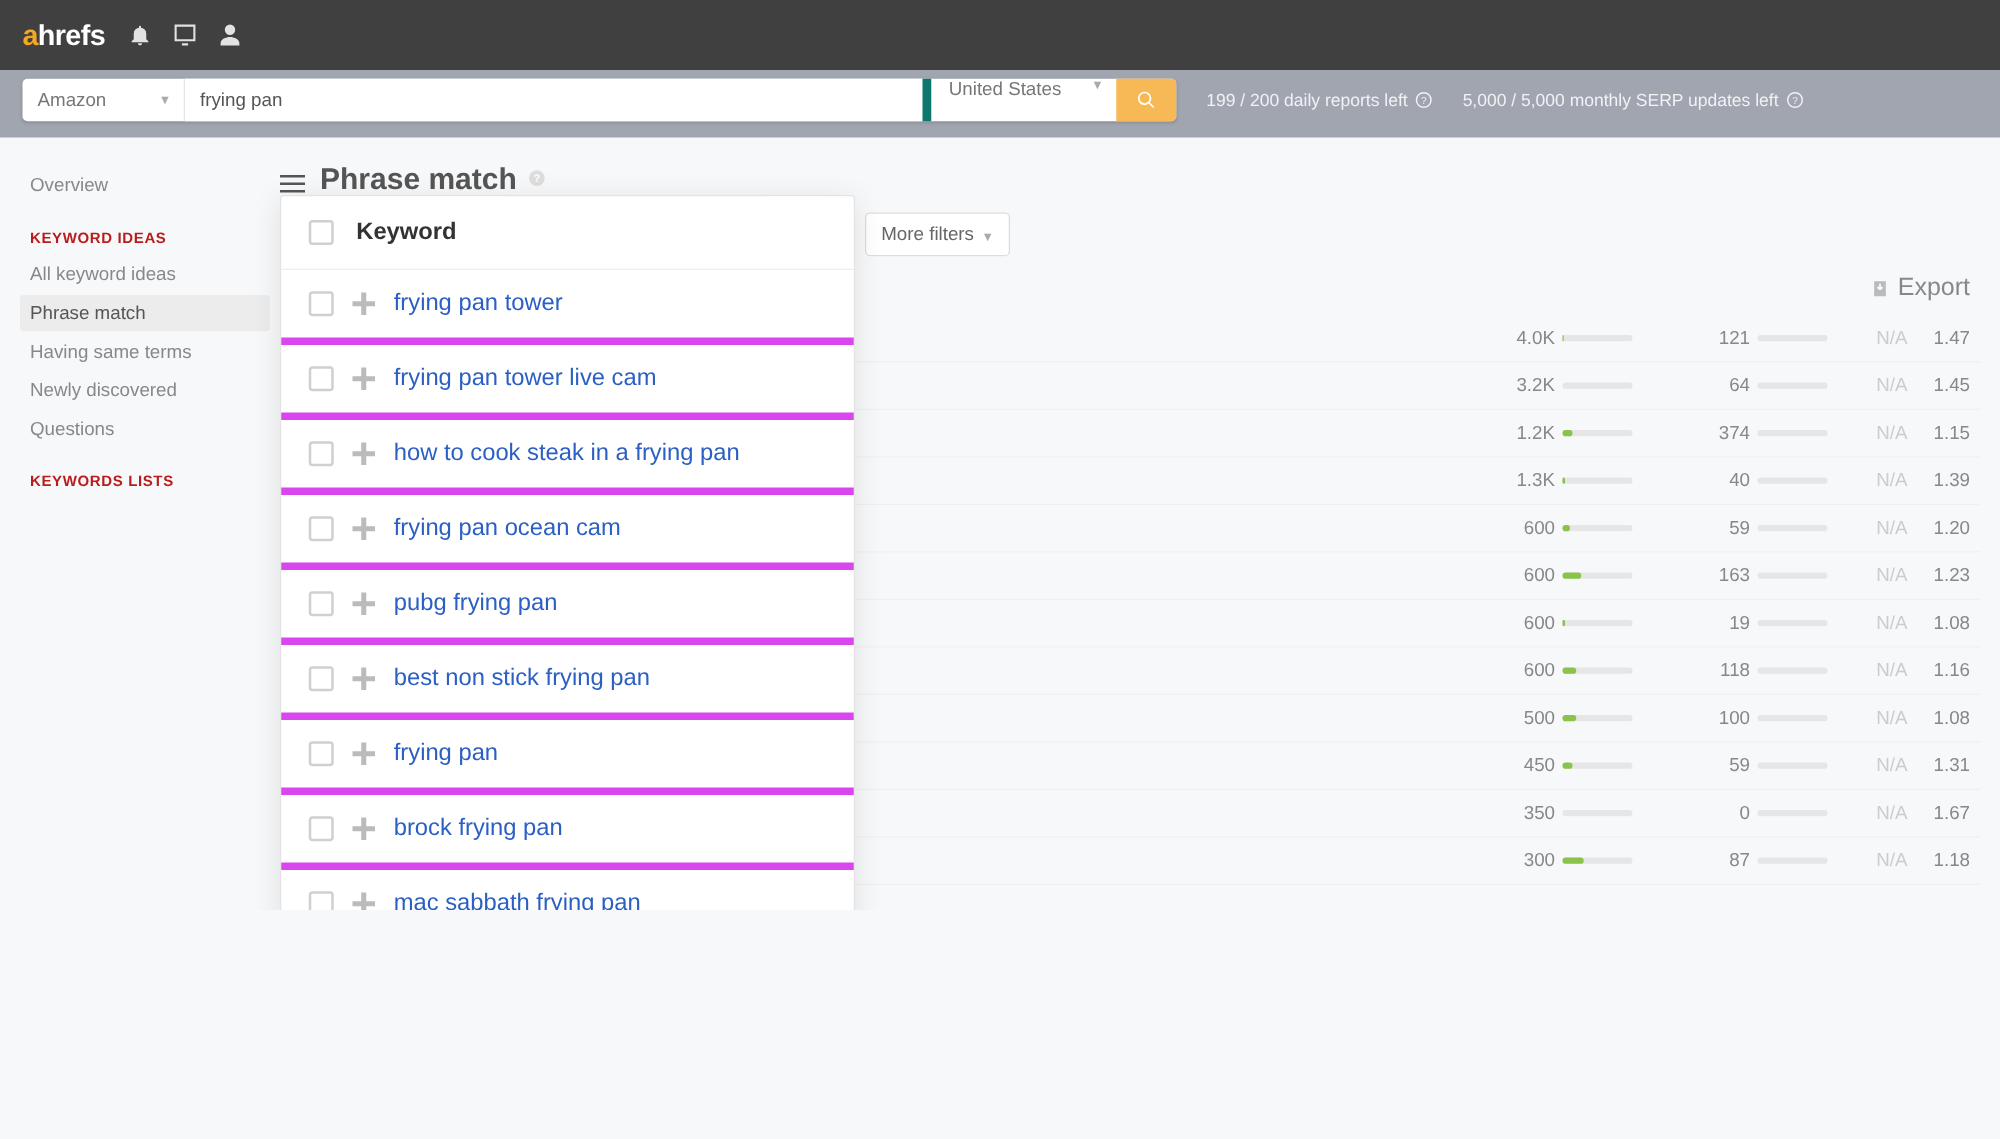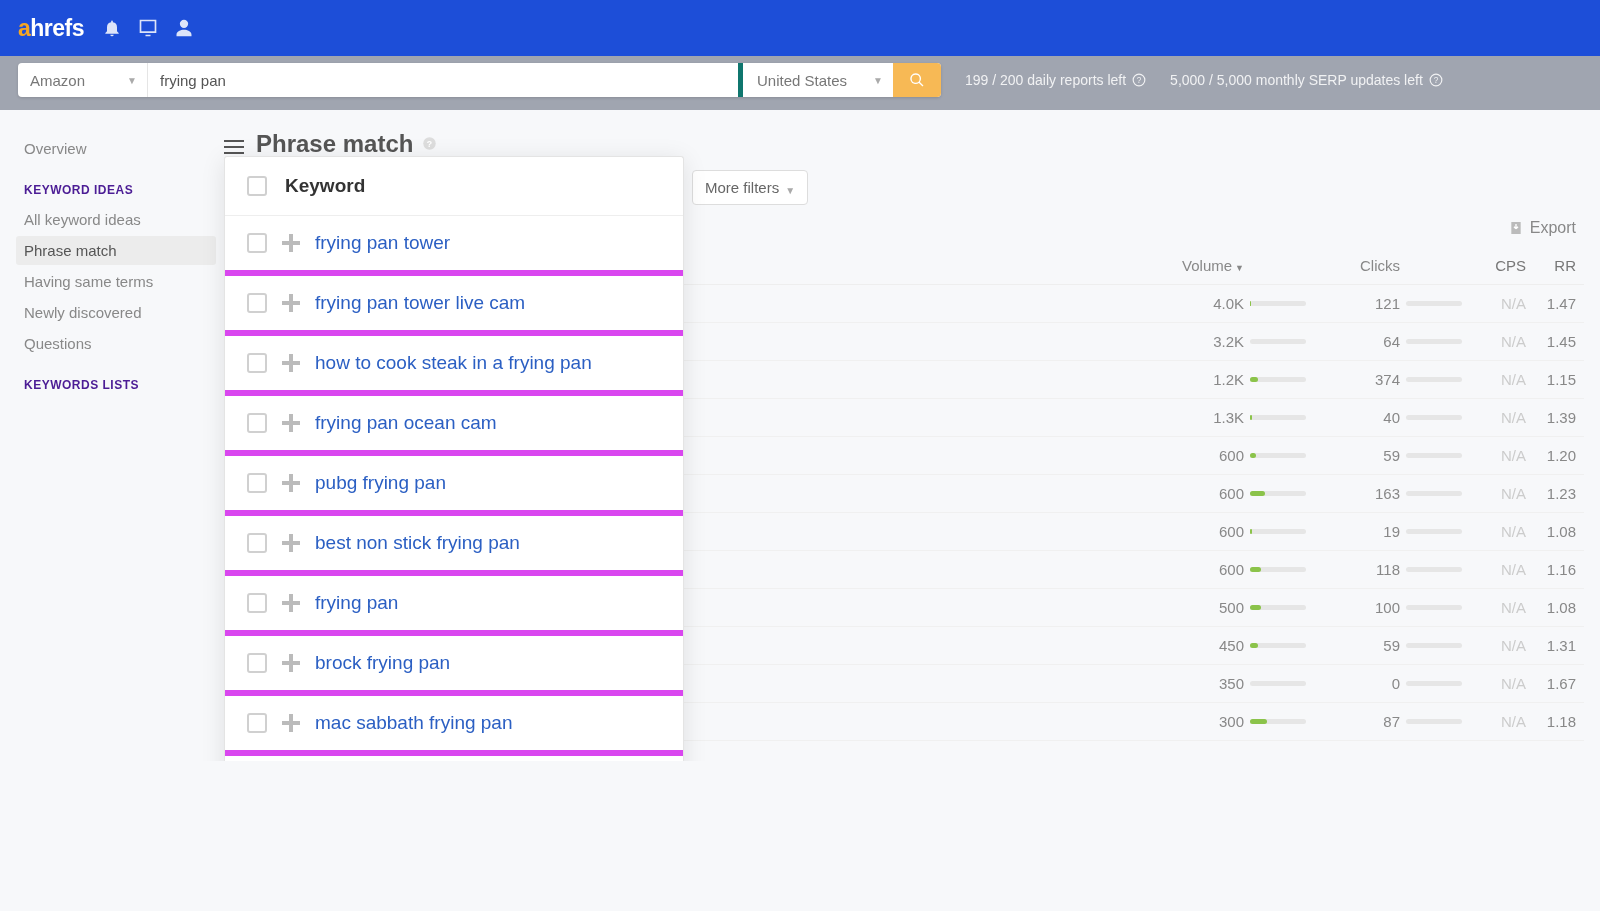--- a/index.html
+++ b/index.html
@@ -5,21 +5,21 @@
   * { margin: 0; padding: 0; box-sizing: border-box; }
   body {
     font-family: -apple-system, BlinkMacSystemFont, "Segoe UI", Helvetica, Arial, sans-serif;
     font-size: 14px;
     color: #333;
     background: #f7f8fa;
   }
 
   
   .topbar {
-    background: #1d4ed8;
+    background: #404040;
     height: 56px;
     display: flex;
     align-items: center;
     padding: 0 22px 0 18px;
   }
   .logo { font-size: 23px; font-weight: 700; letter-spacing: -0.5px; margin-right: 18px; }
   .logo .a1 { color: #f5a623; }
   .logo .rest { color: #fff; }
   .topnav { display: flex; gap: 22px; flex: 1; }
   .topnav-item {
@@ -58,23 +58,23 @@
   }
   .caret-down { font-size: 10px; color: #aaa; }
   .search-input {
     border: none; outline: none;
     padding: 0 12px;
     font-size: 15px;
     color: #555;
     width: 590px;
   }
   .country-select {
-    display: flex; align-items: center;
+    display: flex; 
     padding: 0 10px 0 14px;
-    border-left: 5px solid #0f766e;
+    border-left: 7px solid #0f766e;
     color: #777; font-size: 15px;
     cursor: pointer;
     min-width: 155px;
     justify-content: space-between;
   }
   .search-btn {
     width: 48px;
     background: #f7b955;
     display: flex; align-items: center; justify-content: center;
     border-radius: 0 4px 4px 0;
@@ -107,21 +107,21 @@
     display: block;
   }
   .side-link.active {
     background: #ececec;
     color: #555;
   }
   .side-heading {
     font-size: 12px;
     font-weight: 700;
     letter-spacing: 0.5px;
-    color: #4c1d95;
+    color: #b91c1c;
     padding: 18px 8px 8px 8px;
   }
 
   
   .content {
     flex: 1;
     padding: 20px 16px 20px 8px;
     position: relative;
   }
   .page-header {
@@ -149,21 +149,21 @@
     color: #666;
     cursor: pointer;
     display: inline-flex; align-items: flex-end; gap: 6px;
   }
 
   .export-row {
     display: flex; justify-content: flex-end; align-items: center;
     margin-bottom: 10px;
     padding-right: 8px;
   }
-  .export-link { color: #888; font-size: 16px; display: flex; align-items: center; gap: 6px; cursor: pointer;}
+  .export-link { color: #888; font-size: 20px; display: flex; align-items: center; gap: 6px; cursor: pointer;}
   .export-link svg { width:16px; height:16px; fill:#aaa; }
 
   
   .data-table {
     width: 100%;
   }
   .data-head, .data-row {
     display: grid;
     grid-template-columns: 1fr 90px 66px 90px 66px 60px 50px;
     align-items: center;
@@ -340,29 +340,20 @@
       <div class="export-link">
         <svg viewBox="0 0 24 24">
             <path d="M5 3h14v18H5z" fill="#bbb"></path>
             <path d="M12 6v7m0 0l-3-3m3 3l3-3" stroke="#fff" stroke-width="2" fill="none"></path>
           </svg>
         <span>Export</span>
       </div>
     </div>
 
     <div class="data-table">
-      <div class="data-head">
-        <span></span>
-        <span class="col-volume sortable"><span>Volume</span><span class="tri">▼</span></span>
-        <span></span>
-        <span class="col-clicks sortable">Clicks</span>
-        <span></span>
-        <span class="col-cps sortable" style="color:#777">CPS</span>
-        <span class="col-rr sortable" style="color:#777">RR</span>
-      </div>
       <div id="data-rows">
           <div class="data-row">
             <span></span>
             <span class="col-volume">4.0K</span>
             <span class="bar">
               <span class="fill" style="width:2%"></span>
             </span>
             <span class="col-clicks">121</span>
             <span class="bar">
               <span class="fill" style="width:0%"></span>

